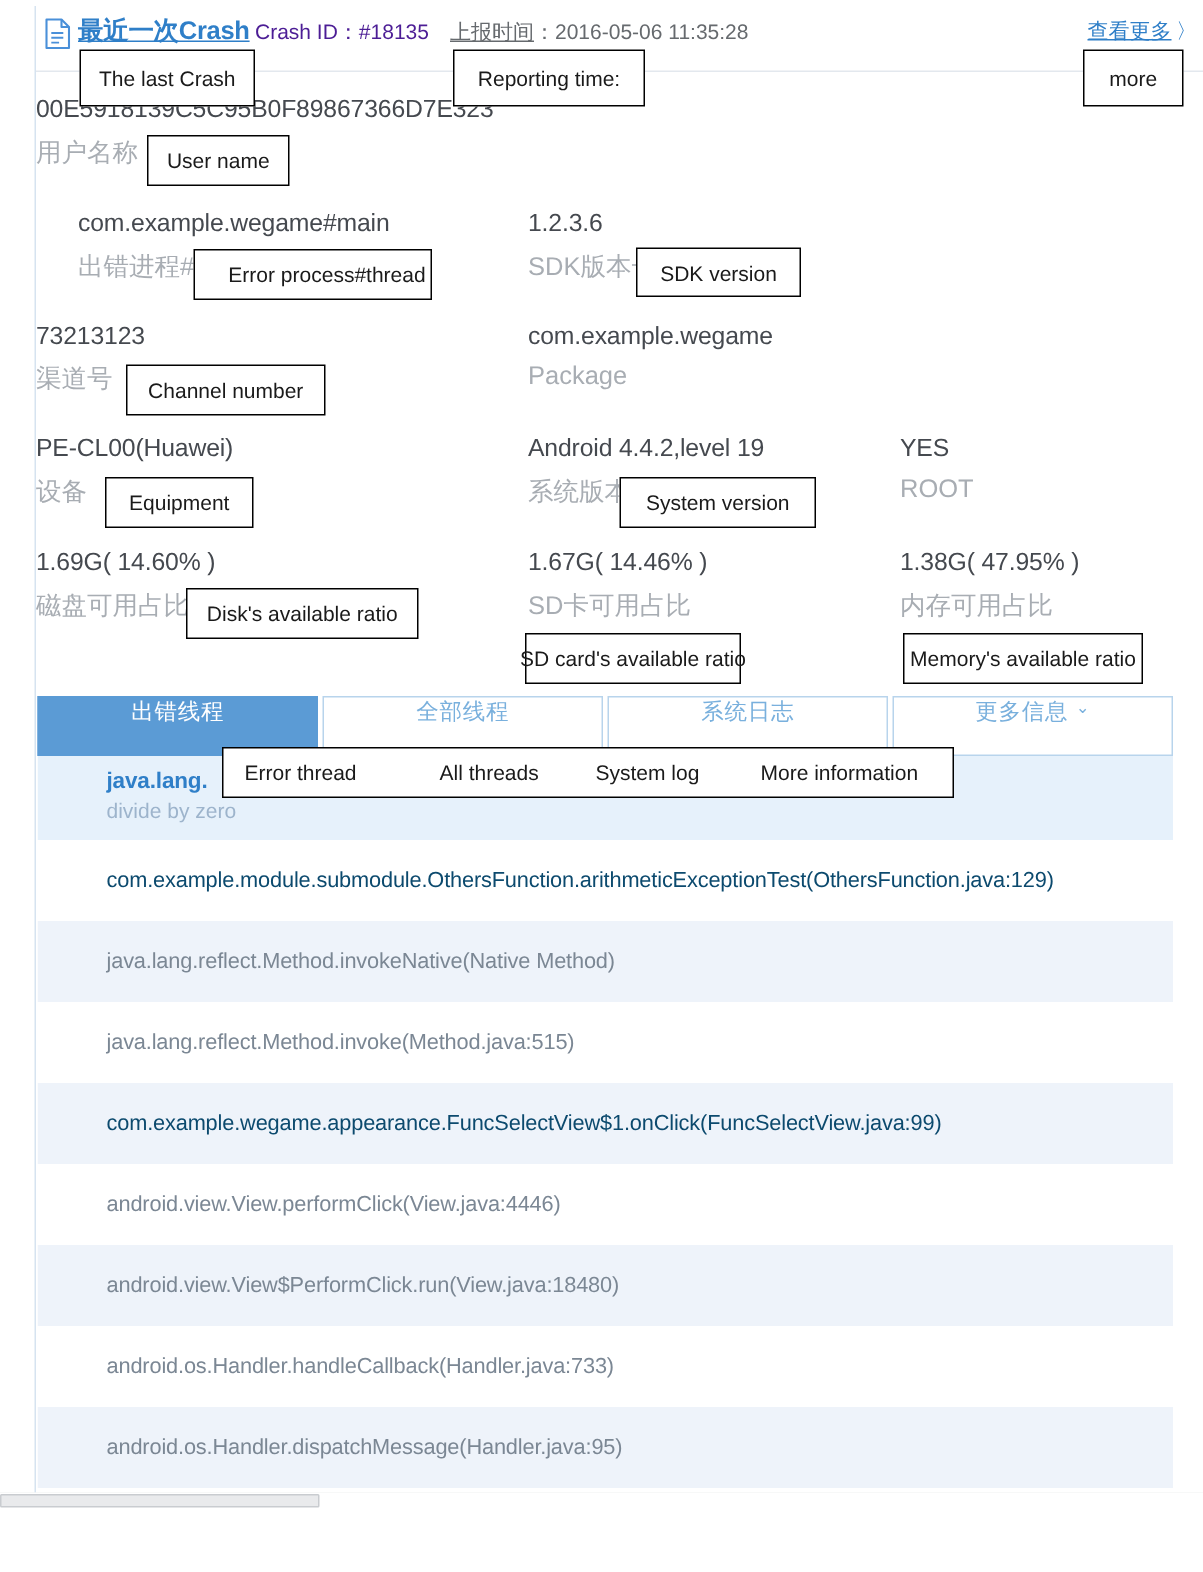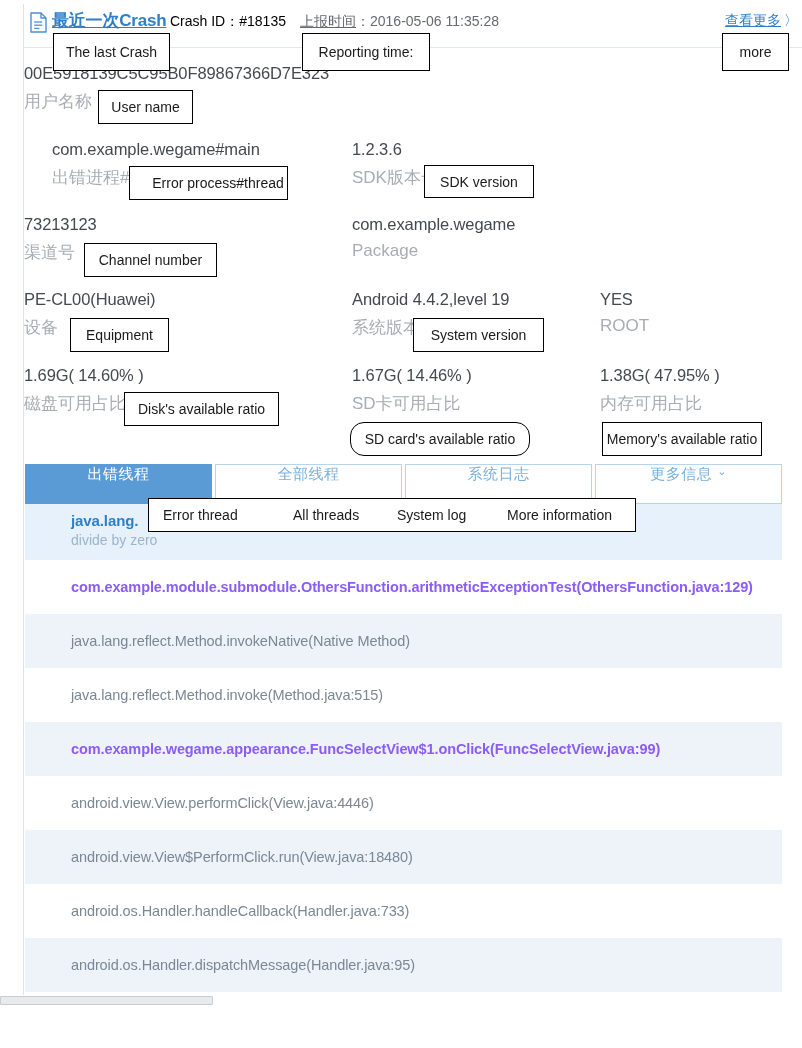--- a/index.html
+++ b/index.html
@@ -48,21 +48,21 @@
     font-weight: bold;
     color: #2f7fc8;
     text-decoration: underline;
     letter-spacing: -0.2px;
     white-space: nowrap;
   }
   #crash-id {
     position: absolute;
     left: 146px; top: 7px;
     font-size: 14px;
-    color: #000000;
+    color: #4c1d95;
     white-space: nowrap;
   }
   #report-time {
     position: absolute;
     left: 276px; top: 7px;
     font-size: 14px;
     color: #666a6e;
     white-space: nowrap;
   }
   #report-time .u { text-decoration: underline; }
@@ -138,21 +138,21 @@
     display: flex;
     align-items: center;
     padding-left: 46px;
     box-sizing: border-box;
     font-size: 14.5px;
     color: #7b8794;
     letter-spacing: -0.1px;
     white-space: nowrap;
   }
   .stack-row.alt { background: #eef3fa; }
-  .stack-row.hl { color: #8b5cf6; font-weight: bold; }
+  .stack-row.hl { color: #0c4a6e; font-weight: normal; }
 
   #exception-row {
     height: 56px;
     background: #e6f1fb;
     padding: 8px 0 0 46px;
     box-sizing: border-box;
   }
   #exception-row .exc-name {
     font-size: 15px;
     font-weight: bold;
@@ -339,21 +339,21 @@
 <div class="callout" style="left:424px; top:165px; width:110px; height:33px;">SDK version</div>
 
 <div class="callout" style="left:84px; top:243px; width:133px; height:34px;">Channel number</div>
 
 <div class="callout" style="left:70px; top:318px; width:99px; height:34px;">Equipment</div>
 
 <div class="callout" style="left:413px; top:318px; width:131px; height:34px;">System version</div>
 
 <div class="callout" style="left:124px; top:392px; width:155px; height:34px;">Disk's available ratio</div>
 
-<div class="callout" style="left:350px; top:422px; width:180px; height:34px;border-radius:14px;">SD card's available ratio</div>
+<div class="callout" style="left:350px; top:422px; width:144px; height:34px;">SD card's available ratio</div>
 
 <div class="callout" style="left:602px; top:422px; width:160px; height:34px;">Memory's available ratio</div>
 
 <div class="callout" id="callout-tabs" style="left:148px; top:498px; width:488px; height:34px;">
   <span style="width:130px;">Error thread</span>
   <span style="width:104px;">All threads</span>
   <span style="width:110px;">System log</span>
   <span>More information</span>
 </div>
 

